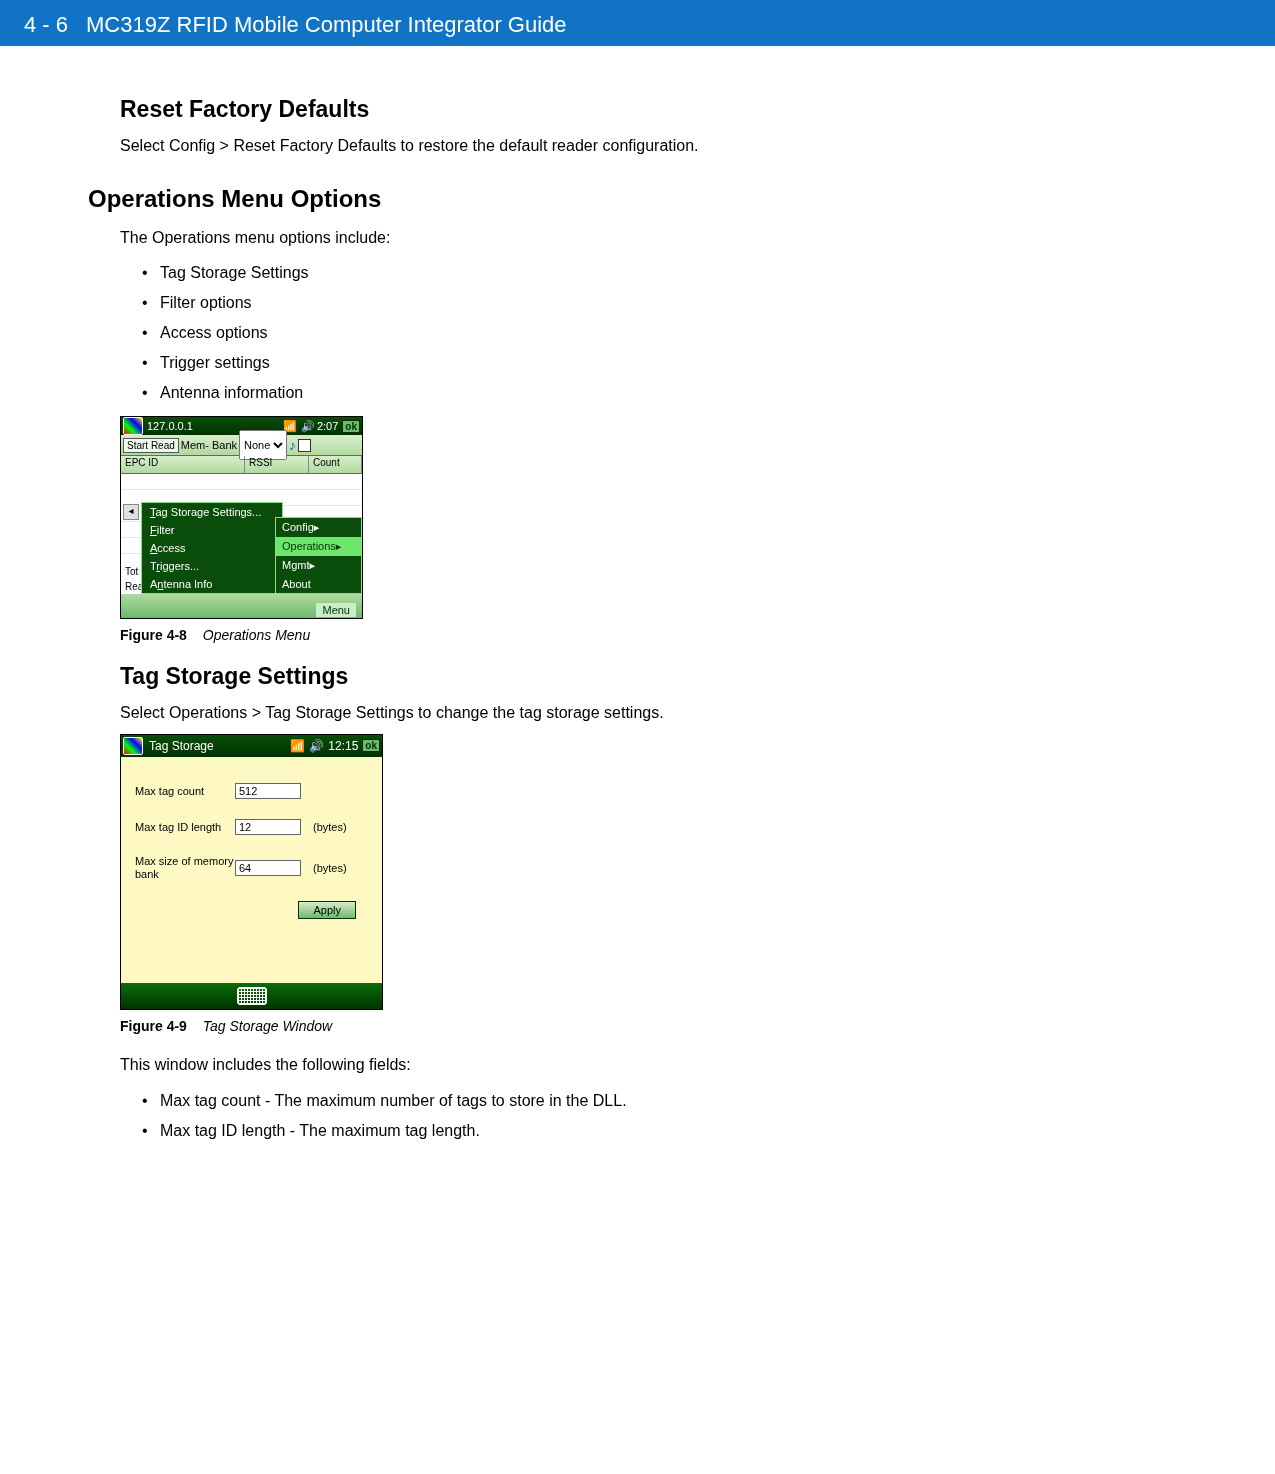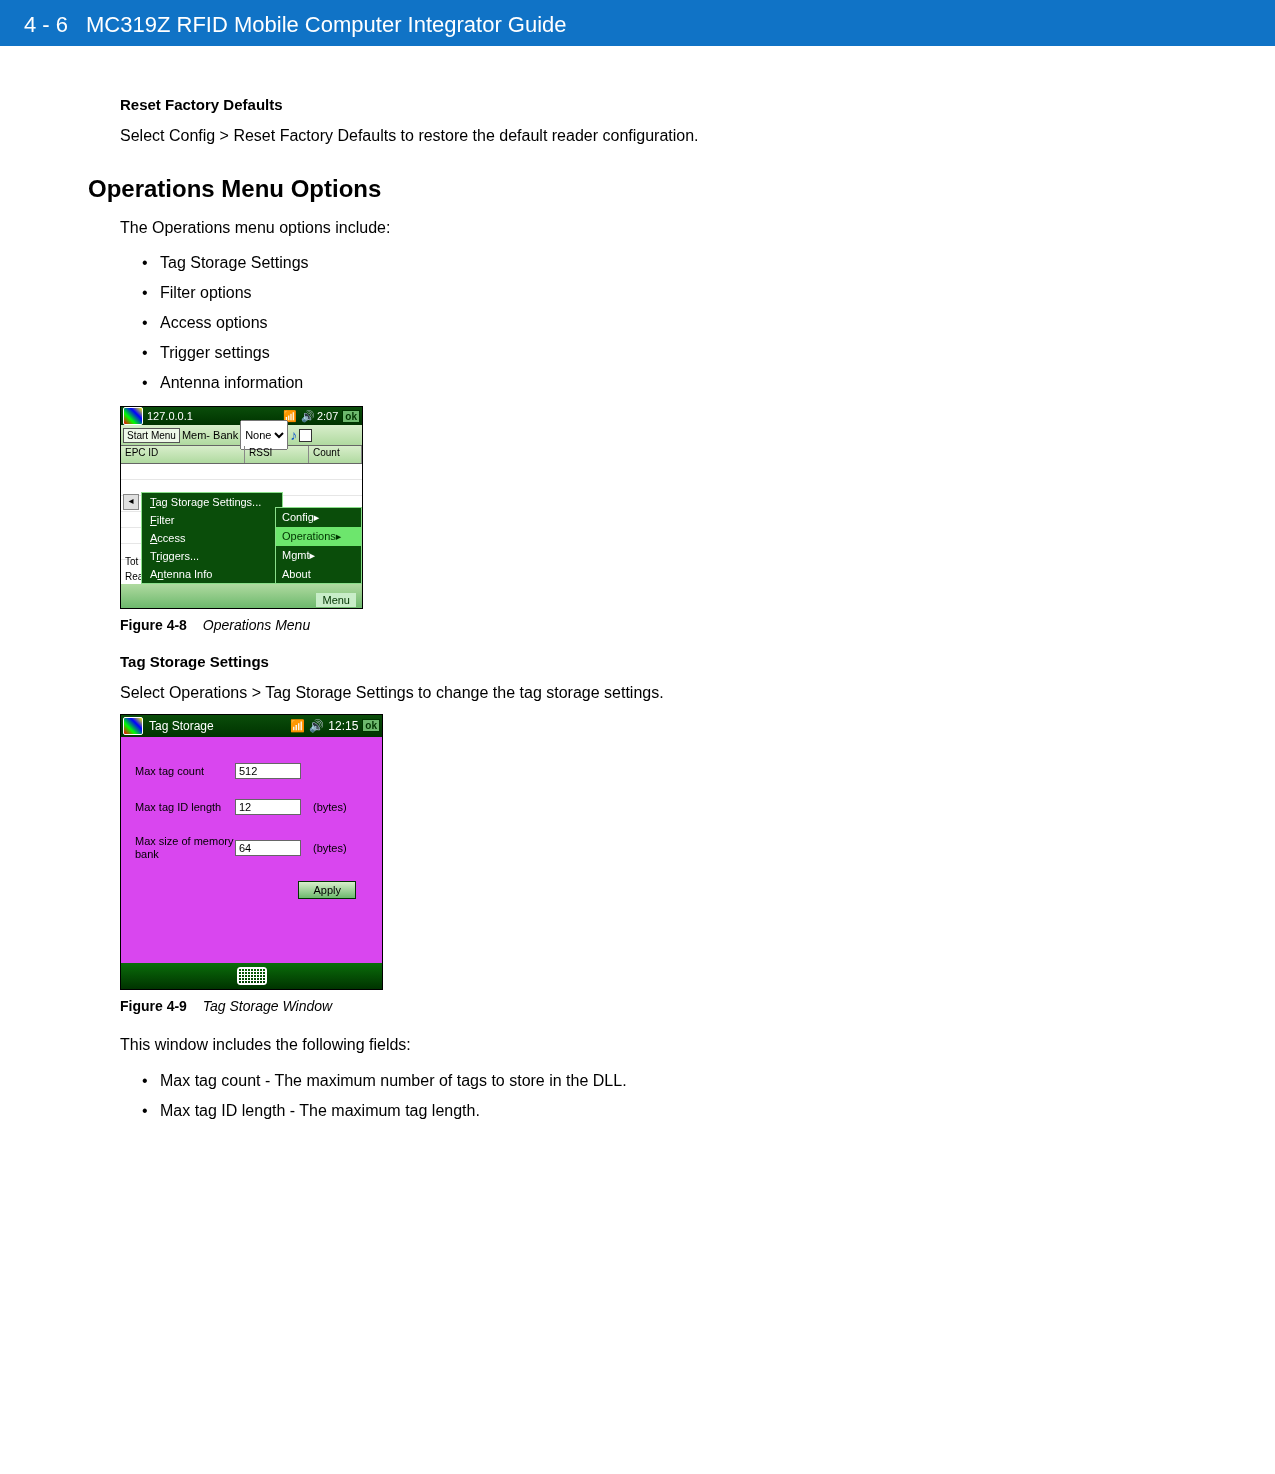--- a/index.html
+++ b/index.html
@@ -31,21 +31,21 @@
   }
   h2.section {
     font-family: "Arial Narrow", Arial, sans-serif;
     font-weight: bold;
     font-size: 24px;
     margin: 28px 0 14px -32px;
   }
   h3.sub {
     font-family: "Arial Narrow", Arial, sans-serif;
     font-weight: bold;
-    font-size: 15px;
+    font-size: 23px;
     margin: 0 0 12px 0;
   }
   p { margin: 10px 0; line-height: 1.35; }
   .b { font-weight: normal; }
   ul.bullets {
     list-style: none;
     padding: 0;
     margin: 8px 0;
   }
   ul.bullets li {
@@ -200,21 +200,21 @@
     font-size: 11px;
     color: #003300;
     background: #c8edc8;
     padding: 1px 6px;
   }
 
   
   .screenshot2 {
     width: 261px;
     border: 1px solid #000;
-    background: #d946ef;
+    background: #fef9c3;
     font-family: Tahoma, Arial, sans-serif;
     font-size: 11px;
     position: relative;
     margin-top: 6px;
   }
   .wm-titlebar2 {
     background: linear-gradient(#0a4d0a, #003300);
     color: #fff;
     height: 22px;
     display: flex;
@@ -305,21 +305,21 @@
     <div class="wm-titlebar">
       <span class="start"></span>
       <span>127.0.0.1</span>
       <span class="spacer"></span>
       <span class="tico">📶</span>
       <span class="tico">🔊</span>
       <span>2:07</span>
       <span class="okbtn">ok</span>
     </div>
     <div class="toolbar1">
-      <span class="btn">Start Menu</span>
+      <span class="btn">Start Read</span>
       <span>Mem- Bank</span>
       <select>
         <option>None</option>
       </select>
       <span class="note">♪</span>
       <span class="chk"></span>
     </div>
     <div class="tableheader">
       <div class="c1">EPC ID</div>
       <div class="c2">RSSI</div>

